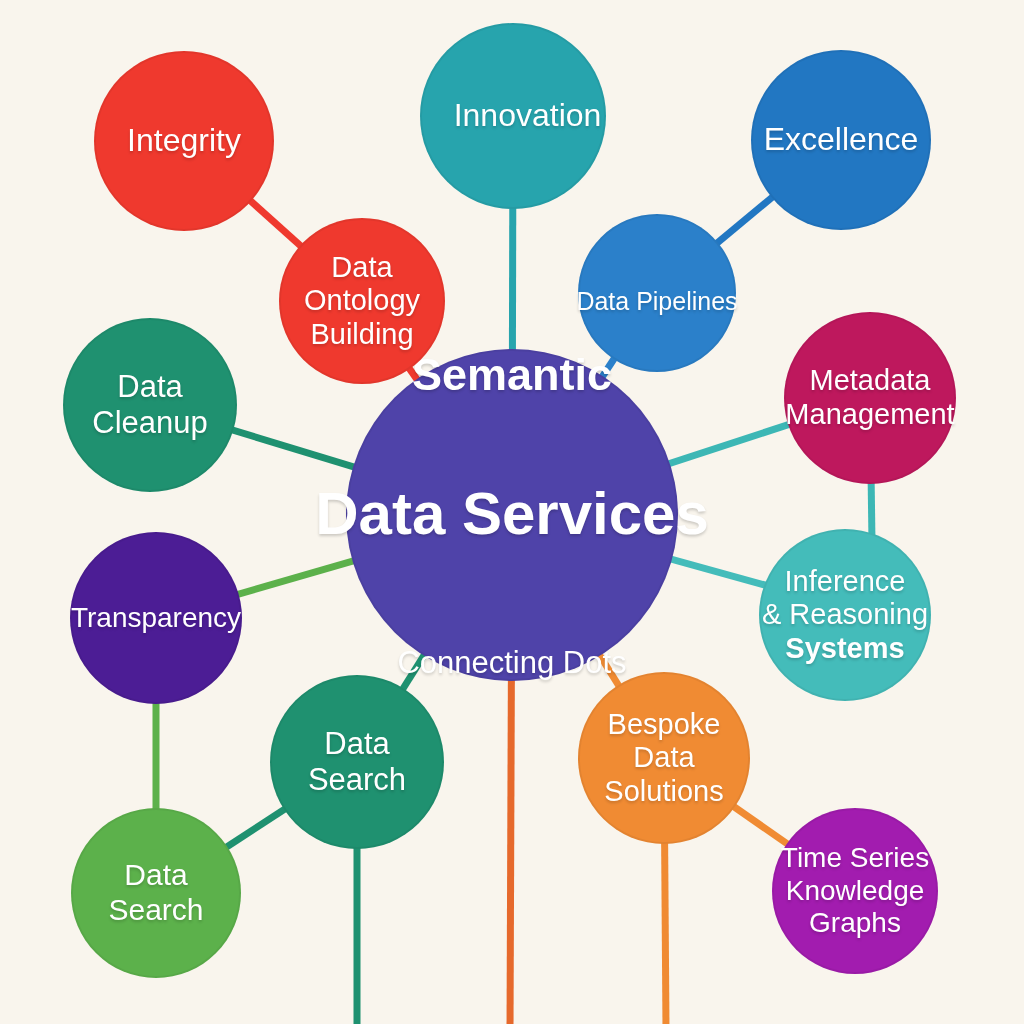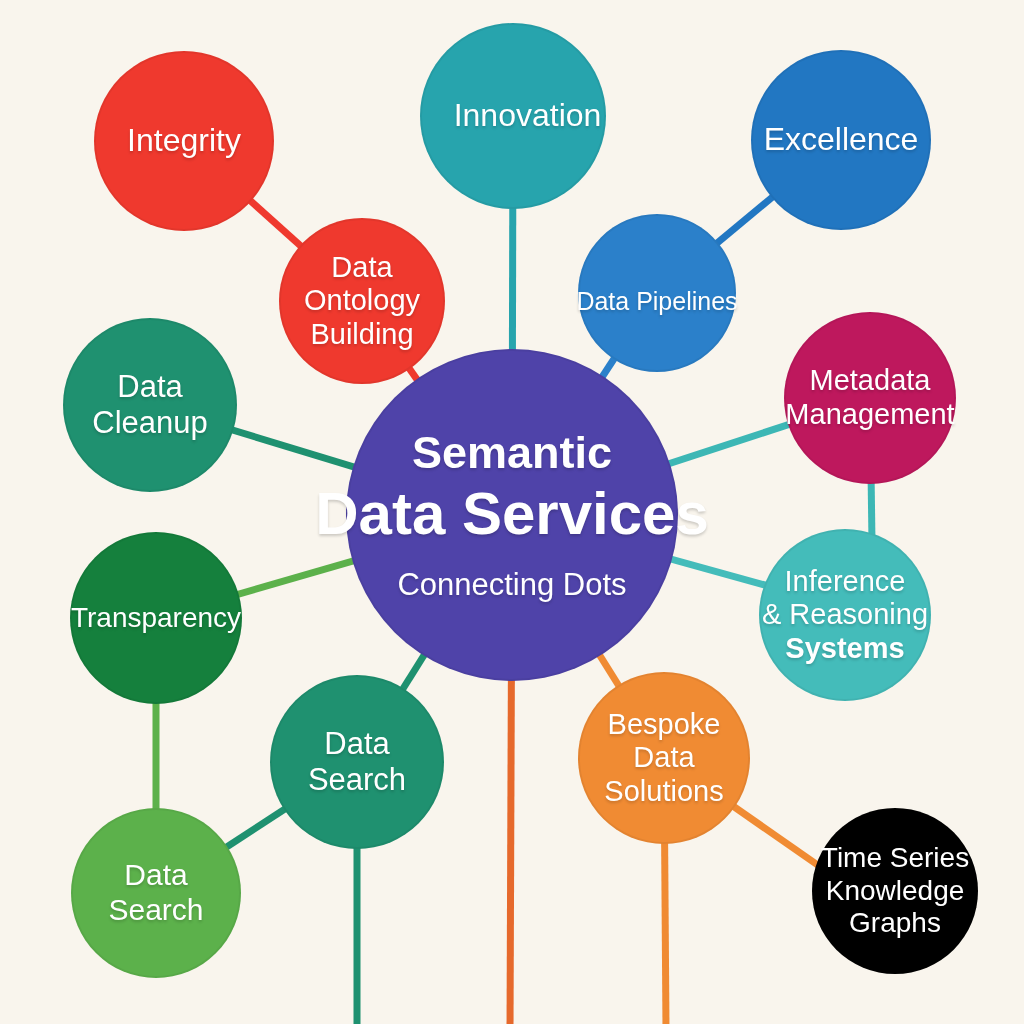--- a/index.html
+++ b/index.html
@@ -58,21 +58,21 @@
       <line x1="156" y1="618" x2="156" y2="893" stroke="#5cb14b" stroke-width="7"></line>
       <line x1="357" y1="762" x2="512" y2="515" stroke="#1f9170" stroke-width="7"></line>
       <line x1="357" y1="762" x2="156" y2="893" stroke="#1f9170" stroke-width="7"></line>
       <line x1="357" y1="762" x2="357" y2="1030" stroke="#1f9170" stroke-width="7"></line>
       <line x1="512" y1="515" x2="510" y2="1030" stroke="#e6692c" stroke-width="7"></line>
       <line x1="664" y1="758" x2="512" y2="515" stroke="#f08b33" stroke-width="7"></line>
       <line x1="664" y1="758" x2="855" y2="891" stroke="#f08b33" stroke-width="7"></line>
       <line x1="664" y1="758" x2="666" y2="1030" stroke="#f08b33" stroke-width="7"></line>
     </svg>
   <div id="nodes">
-      <div class="node" style="left: 346px; top: 349px; width: 332px; height: 332px; background: rgb(79, 67, 169);">
+      <div class="node" style="left: 346px; top: 349px; width: 332px; height: 332px; background: rgb(79, 67, 169); justify-content: space-between;">
         <div class="line bold" style="font-size: 45px;">Semantic</div>
         <div class="line bold" style="font-size: 60px;">Data Services</div>
         <div class="line" style="font-size: 31px; margin-top: 18px;">Connecting Dots</div>
       </div>
       <div class="node" style="left: 94px; top: 51px; width: 180px; height: 180px; background: rgb(239, 57, 46);">
         <div class="line" style="font-size: 32px;">Integrity</div>
       </div>
       <div class="node" style="left: 279px; top: 218px; width: 166px; height: 166px; background: rgb(239, 57, 46);">
         <div class="line" style="font-size: 29px;">Data</div>
         <div class="line" style="font-size: 29px;">Ontology</div>
@@ -93,35 +93,35 @@
       </div>
       <div class="node" style="left: 759px; top: 529px; width: 172px; height: 172px; background: rgb(68, 188, 186);">
         <div class="line" style="font-size: 29px;">Inference</div>
         <div class="line" style="font-size: 29px;">&amp; Reasoning</div>
         <div class="line" style="font-size: 29px; font-weight: bold;">Systems</div>
       </div>
       <div class="node" style="left: 63px; top: 318px; width: 174px; height: 174px; background: rgb(31, 145, 112);">
         <div class="line" style="font-size: 31px;">Data</div>
         <div class="line" style="font-size: 31px;">Cleanup</div>
       </div>
-      <div class="node" style="left: 70px; top: 532px; width: 172px; height: 172px; background: #15803d;">
+      <div class="node" style="left: 70px; top: 532px; width: 172px; height: 172px; background: #4c1d95;">
         <div class="line" style="font-size: 28px;">Transparency</div>
       </div>
       <div class="node" style="left: 270px; top: 675px; width: 174px; height: 174px; background: rgb(31, 145, 112);">
         <div class="line" style="font-size: 31px;">Data</div>
         <div class="line" style="font-size: 31px;">Search</div>
       </div>
       <div class="node" style="left: 71px; top: 808px; width: 170px; height: 170px; background: rgb(92, 177, 75);">
         <div class="line" style="font-size: 30px;">Data</div>
         <div class="line" style="font-size: 30px;">Search</div>
       </div>
       <div class="node" style="left: 578px; top: 672px; width: 172px; height: 172px; background: rgb(240, 139, 51);">
         <div class="line" style="font-size: 29px;">Bespoke</div>
         <div class="line" style="font-size: 29px;">Data</div>
         <div class="line" style="font-size: 29px;">Solutions</div>
       </div>
-      <div class="node" style="left: 812px; top: 808px; width: 166px; height: 166px; background: #000000;">
+      <div class="node" style="left: 772px; top: 808px; width: 166px; height: 166px; background: #a21caf;">
         <div class="line" style="font-size: 28px;">Time Series</div>
         <div class="line" style="font-size: 28px;">Knowledge</div>
         <div class="line" style="font-size: 28px;">Graphs</div>
       </div>
     </div>
 </div>
 
 </body></html>

